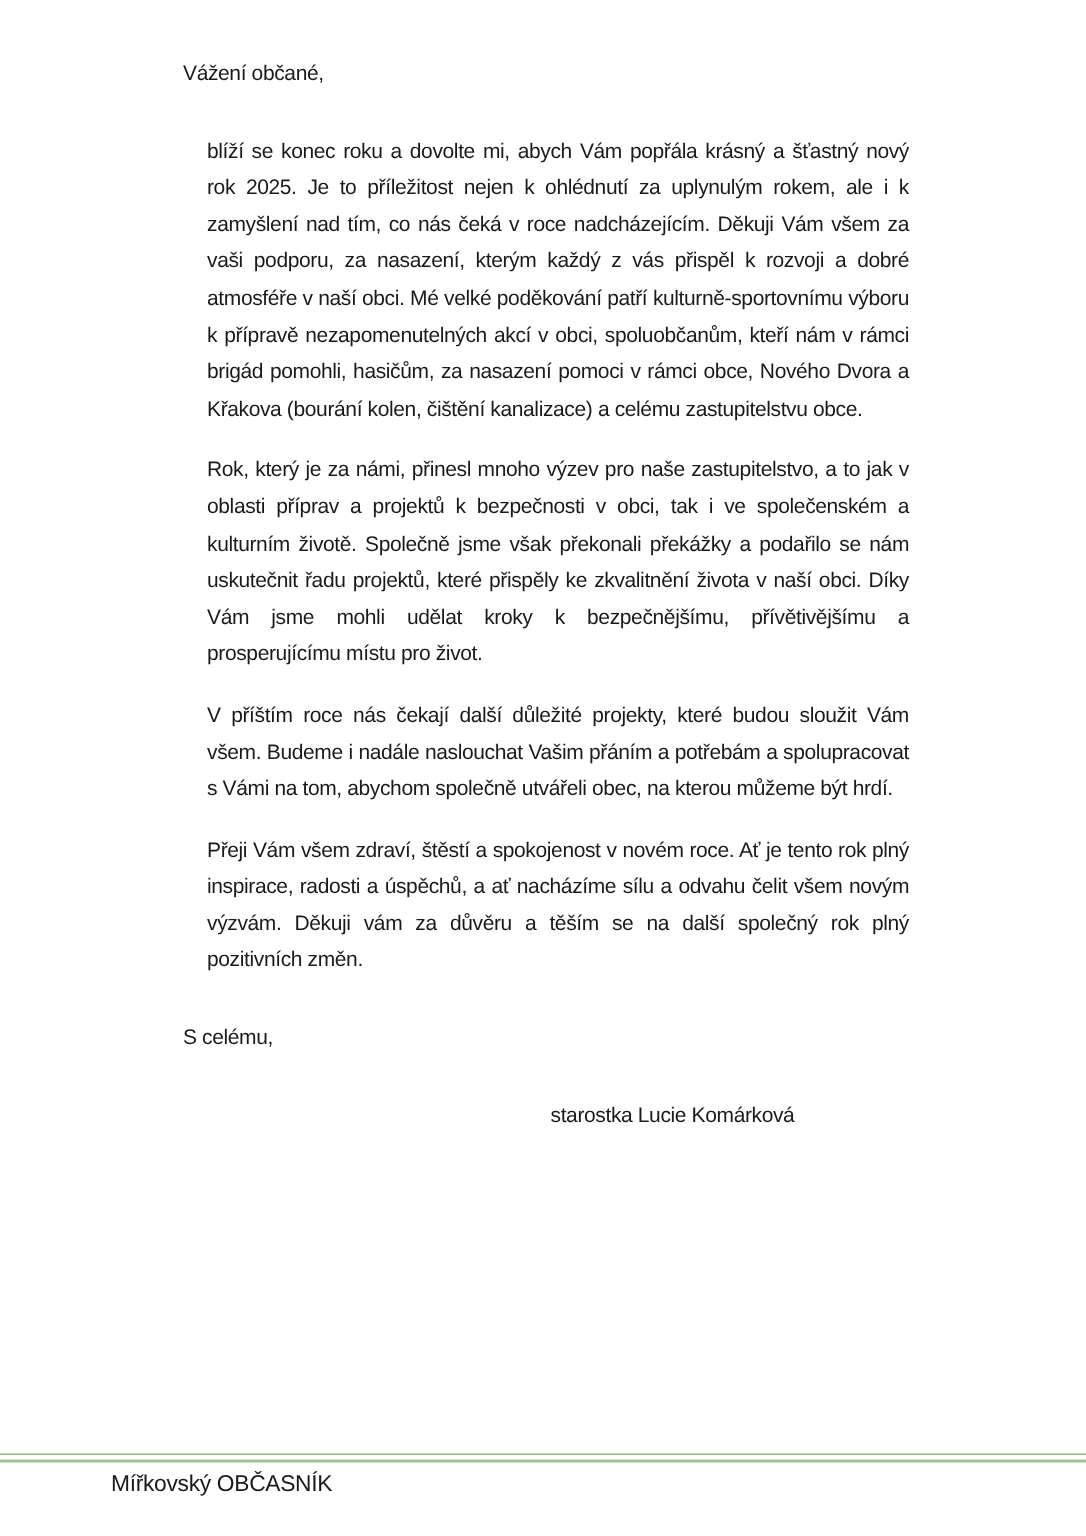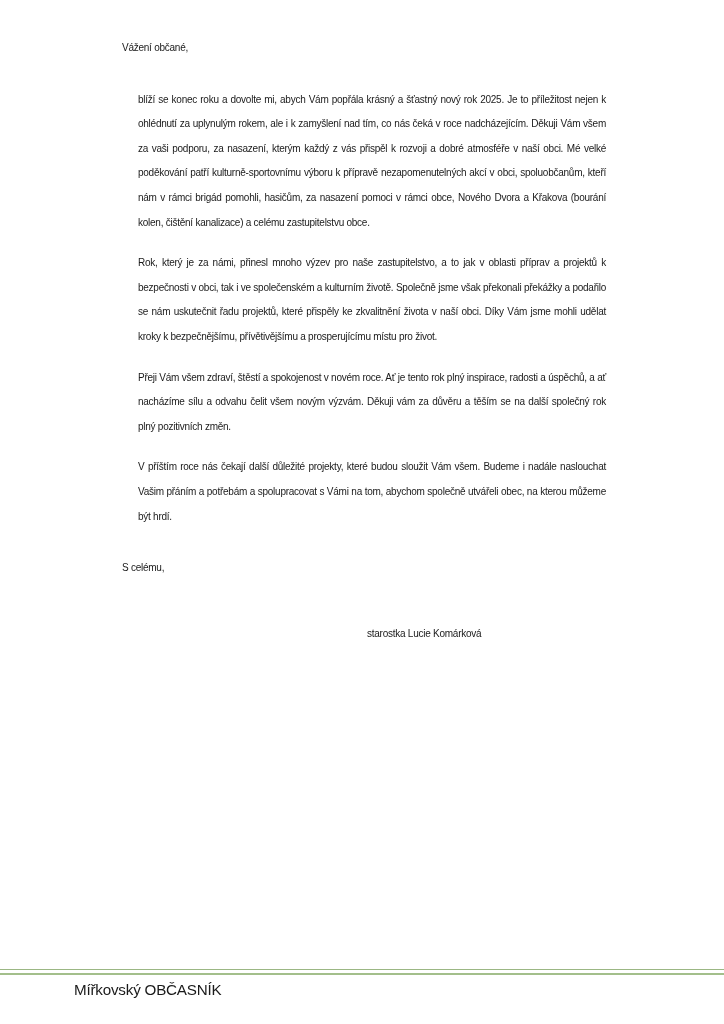--- a/index.html
+++ b/index.html
@@ -13,37 +13,37 @@
       position: relative;
       overflow: hidden;
       font-family: "Liberation Sans", "DejaVu Sans", sans-serif;
       color: #1a1a1a;
     }
     .page {
       position: absolute;
       left: 122px;
       top: 36px;
       width: 500px;
-      font-size: 10px;
+      font-size: 14px;
       line-height: 24.6px;
       letter-spacing: -0.25px;
     }
     .greeting {
       margin: 0 0 27px 0;
     }
     .body-text p {
       margin: 16px;
       text-align: justify;
       text-justify: inter-word;
     }
     .closing {
       margin: 27px 0 0 0;
     }
     .signature {
-      margin: 41px 0 0 0;
+      margin: 27px 0 0 0;
       padding-left: 245px;
     }
     .footer-rule {
       position: absolute;
       left: 0;
       width: 724px;
       height: 1px;
       background: #9bb784;
     }
     .footer-rule.top { top: 969px; }
@@ -59,22 +59,22 @@
     }
   </style>
 </head>
 <body>
 
 <div class="page">
   <p class="greeting">Vážení občané,</p>
   <div class="body-text">
     <p>blíží se konec roku a dovolte mi, abych Vám popřála krásný a šťastný nový rok 2025. Je to příležitost nejen k ohlédnutí za uplynulým rokem, ale i k zamyšlení nad tím, co nás čeká v roce nadcházejícím. Děkuji Vám všem za vaši podporu, za nasazení, kterým každý z vás přispěl k rozvoji a dobré atmosféře v naší obci. Mé velké poděkování patří kulturně-sportovnímu výboru k přípravě nezapomenutelných akcí v obci, spoluobčanům, kteří nám v rámci brigád pomohli, hasičům, za nasazení pomoci v rámci obce, Nového Dvora a Křakova (bourání kolen, čištění kanalizace) a celému zastupitelstvu obce.</p>
     <p>Rok, který je za námi, přinesl mnoho výzev pro naše zastupitelstvo, a to jak v oblasti příprav a projektů k bezpečnosti v obci, tak i ve společenském a kulturním životě. Společně jsme však překonali překážky a podařilo se nám uskutečnit řadu projektů, které přispěly ke zkvalitnění života v naší obci. Díky Vám jsme mohli udělat kroky k bezpečnějšímu, přívětivějšímu a prosperujícímu místu pro život.</p>
+    <p>V příštím roce nás čekají další důležité projekty, které budou sloužit Vám všem. Budeme i nadále naslouchat Vašim přáním a potřebám a spolupracovat s Vámi na tom, abychom společně utvářeli obec, na kterou můžeme být hrdí.</p>
     <p>Přeji Vám všem zdraví, štěstí a spokojenost v novém roce. Ať je tento rok plný inspirace, radosti a úspěchů, a ať nacházíme sílu a odvahu čelit všem novým výzvám. Děkuji vám za důvěru a těším se na další společný rok plný pozitivních změn.</p>
-    <p>V příštím roce nás čekají další důležité projekty, které budou sloužit Vám všem. Budeme i nadále naslouchat Vašim přáním a potřebám a spolupracovat s Vámi na tom, abychom společně utvářeli obec, na kterou můžeme být hrdí.</p>
   </div>
   <p class="closing">S celému,</p>
   <p class="signature">starostka Lucie Komárková</p>
 </div>
 
 <div class="footer-rule top"></div>
 <div class="footer-rule bottom"></div>
 <div class="footer-title">Mířkovský OBČASNÍK</div>
 
 </body></html>

